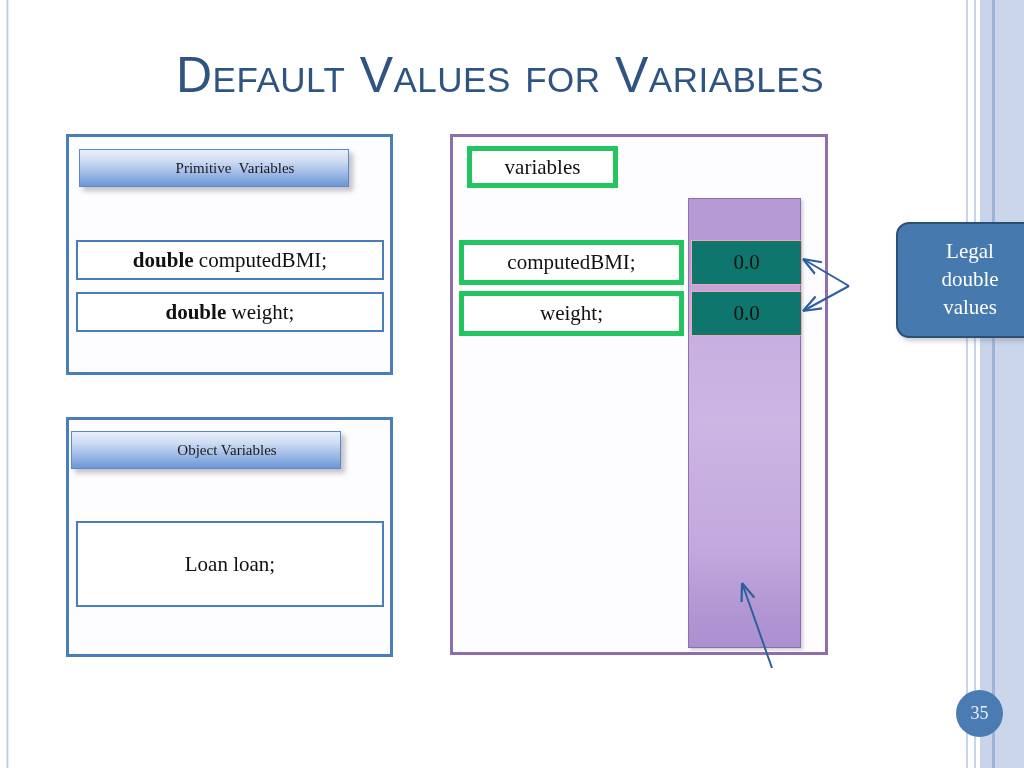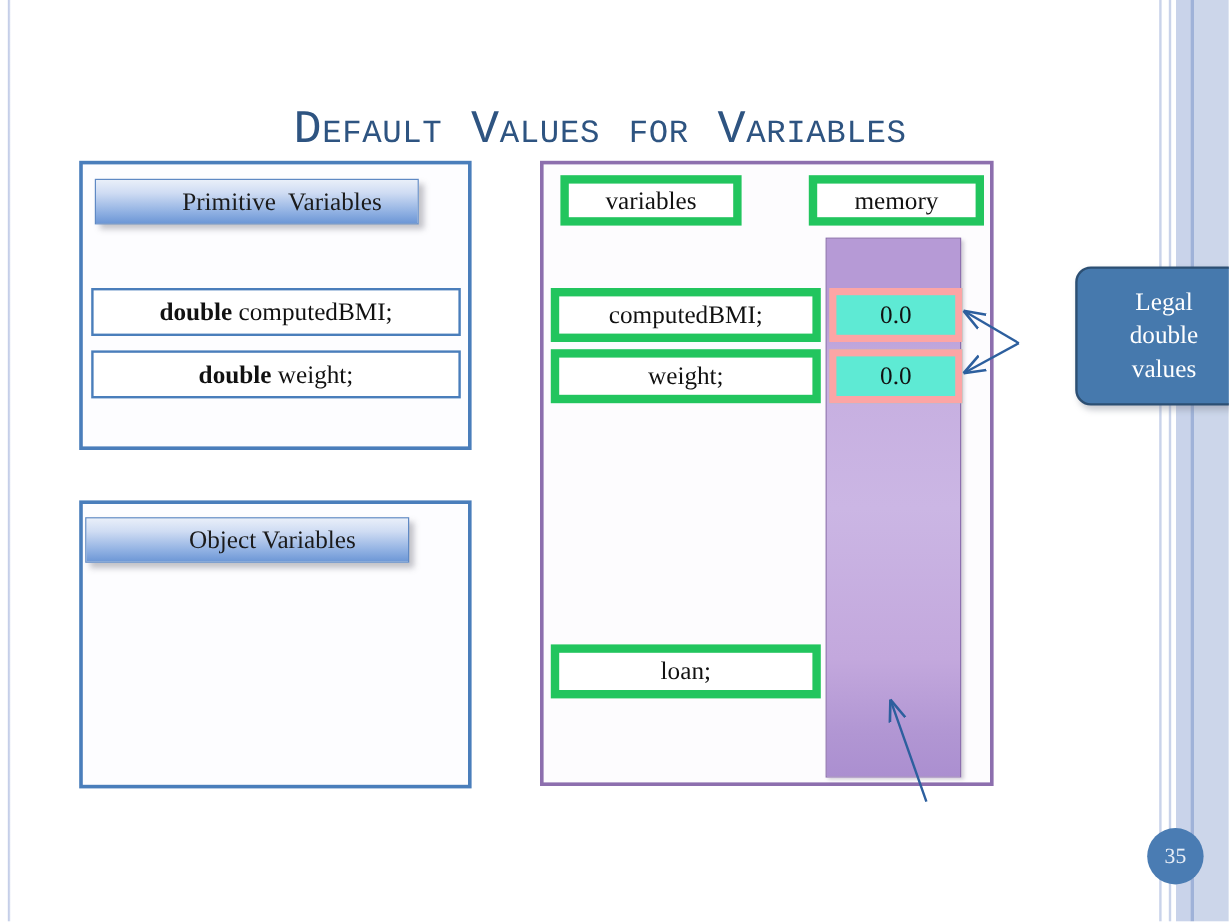--- a/index.html
+++ b/index.html
@@ -49,46 +49,45 @@
     background: #ccd6ea;
   }
 
   
   .slide-title {
     position: absolute;
     left: 0; top: 46px;
     width: 1000px;
     text-align: center;
     color: #2e5481;
-    font-size: 39px;
+    font-size: 50px;
     font-variant: small-caps;
     letter-spacing: 0.5px;
-    font-family: Liberation Mono, monospace;
-    white-space: pre;
-    margin-top: 40px;
+    font-family: Liberation Sans, sans-serif;
+    white-space: pre;
   }
 
   
   .left-panel {
     position: absolute;
     background: #fdfdff;
     border: 3px solid #4a7ebb;
     box-sizing: border-box;
   }
   #panel-primitive { left: 66px; top: 134px; width: 327px; height: 241px; }
   #panel-object    { left: 66px; top: 417px; width: 327px; height: 240px; }
 
   .gradient-header {
     position: absolute;
     box-sizing: border-box;
     border: 1px solid #5f89c4;
     background: linear-gradient(to bottom, #e9eff9 0%, #cfdcf3 30%, #8fb0e2 75%, #6d97d6 100%);
     box-shadow: 4px 4px 5px rgba(120,120,130,0.45);
     color: #1b1b1b;
-    font-size: 21px;
+    font-size: 15px;
     display: flex;
     align-items: center;
     justify-content: center;
     white-space: pre;
     padding-left: 42px;
   }
   #hdr-primitive { left: 79px; top: 149px; width: 270px; height: 38px; }
   #hdr-object    { left: 71px; top: 431px; width: 270px; height: 38px; }
 
   .decl-box {
@@ -113,21 +112,21 @@
     position: absolute;
     left: 450px; top: 134px; width: 378px; height: 521px;
     background: #fdfcfe;
     border: 3px solid #8d6fae;
     box-sizing: border-box;
   }
   .purple-box {
     position: absolute;
     box-sizing: border-box;
     background: #ffffff;
-    border: 7px solid #22c55e;
+    border: 5px solid #22c55e;
     display: flex;
     align-items: center;
     justify-content: center;
     font-size: 21px;
     color: #111111;
     white-space: pre;
   }
   #hdr-variables { left: 467px; top: 146px; width: 151px; height: 42px; }
   #hdr-memory    { left: 674px; top: 146px; width: 146px; height: 42px; }
 
@@ -143,22 +142,22 @@
        #b69ad6 0%, #b69ad6 14%, #c6aee0 24%,
        #cbb6e4 50%,
        #c3a8dd 78%, #b196d3 92%, #ab8fd0 100%);
     border: 1px solid #8d6fae;
     box-sizing: border-box;
     box-shadow: 2px 2px 3px rgba(130,120,140,0.35);
   }
   .mem-cell {
     position: absolute;
     box-sizing: border-box;
-    background: #5eead4;
-    border: 6px solid #fca5a5;
+    background: #0f766e;
+    border: 1px solid #fca5a5;
     display: flex;
     align-items: center;
     justify-content: center;
     font-size: 21px;
     color: #111111;
     white-space: pre;
   }
   #mem-bmi    { left: 691px; top: 240px; width: 111px; height: 45px; }
   #mem-weight { left: 691px; top: 291px; width: 111px; height: 45px; }
   #mem-loan   { left: 691px; top: 537px; width: 111px; height: 45px; }
@@ -220,35 +219,34 @@
   <div class="left-panel" id="panel-primitive"></div>
   <div class="gradient-header" id="hdr-primitive">Primitive  Variables</div>
 
   <div class="decl-box" id="decl-bmi"><b>double</b><span> computedBMI;</span></div>
 
   <div class="decl-box" id="decl-weight"><b>double</b><span> weight;</span></div>
 
   <div class="left-panel" id="panel-object"></div>
   <div class="gradient-header" id="hdr-object">Object Variables</div>
 
+  <div class="decl-box" id="decl-loan"><span>Loan loan;</span></div>
 
   <div id="panel-memory"></div>
 
   <div class="purple-box" id="hdr-variables">variables</div>
-  <div class="purple-box" id="hdr-memory">memory</div>
 
   <div id="mem-strip"></div>
 
   <div class="purple-box" id="row-bmi">computedBMI;</div>
   <div class="mem-cell" id="mem-bmi">0.0</div>
 
   <div class="purple-box" id="row-weight">weight;</div>
   <div class="mem-cell" id="mem-weight">0.0</div>
 
-  <div class="purple-box" id="row-loan">loan;</div>
 
   <div class="callout" id="callout-legal">Legal
 double
 values</div>
 
   <svg id="arrows" viewBox="0 0 1024 768" xmlns="http://www.w3.org/2000/svg">
     <defs>
       <marker id="ah" markerWidth="11" markerHeight="11" refX="9" refY="4" orient="auto" markerUnits="strokeWidth">
         <path d="M9,4 L0,0.6 M9,4 L0,7.4" fill="none" stroke="#2d5f9e" stroke-width="1.1"></path>
       </marker>

